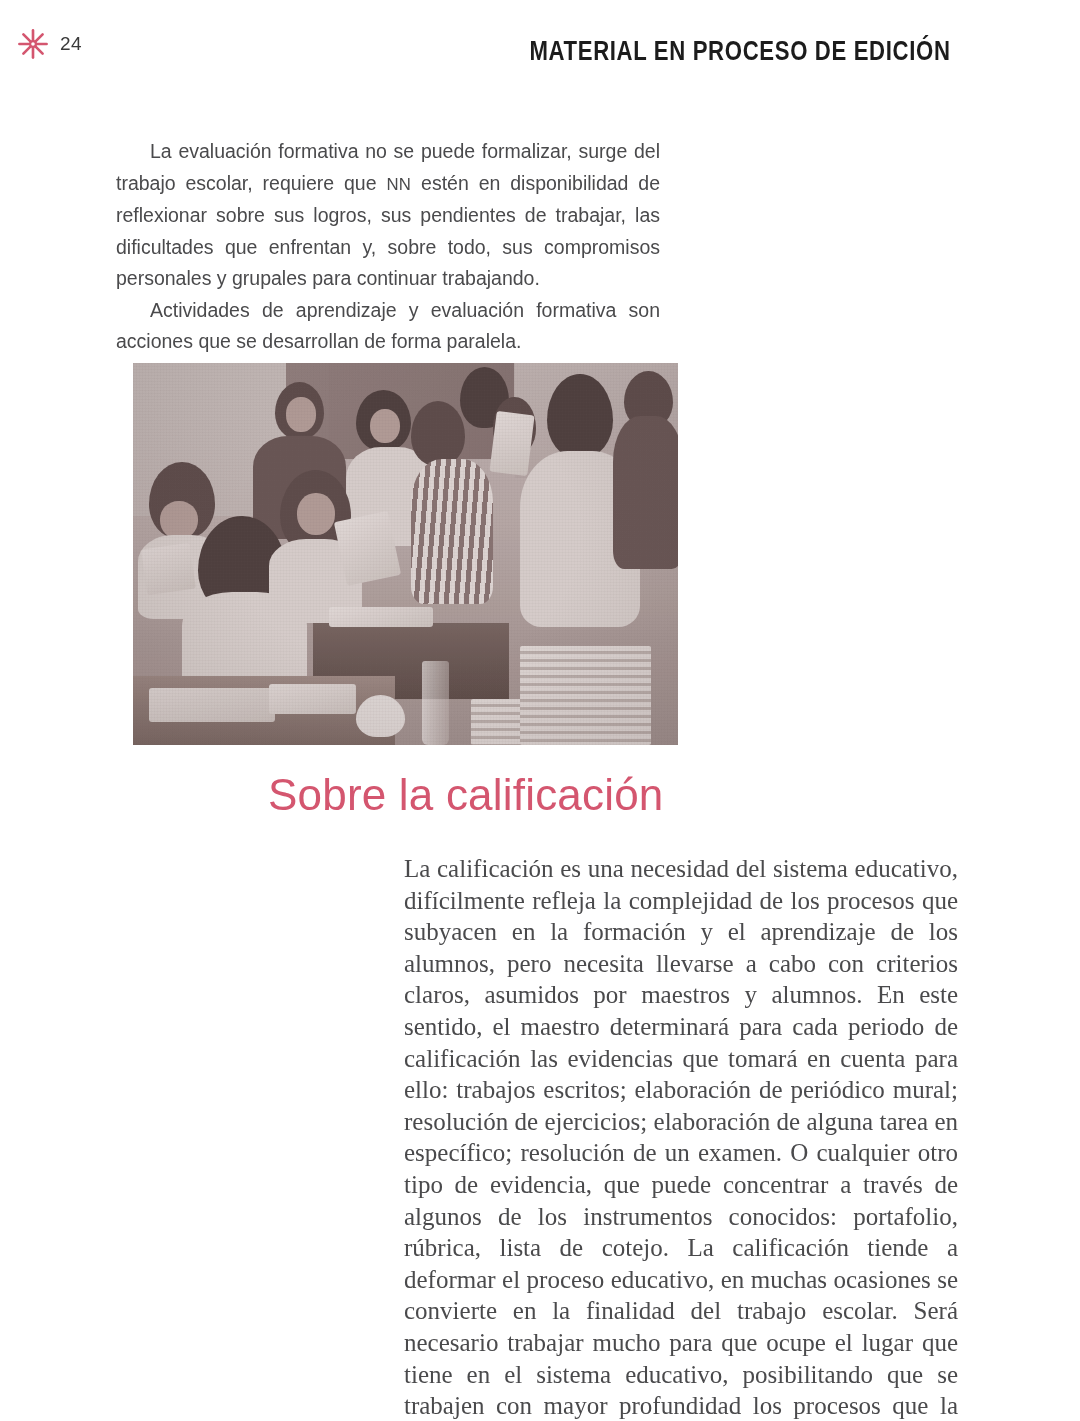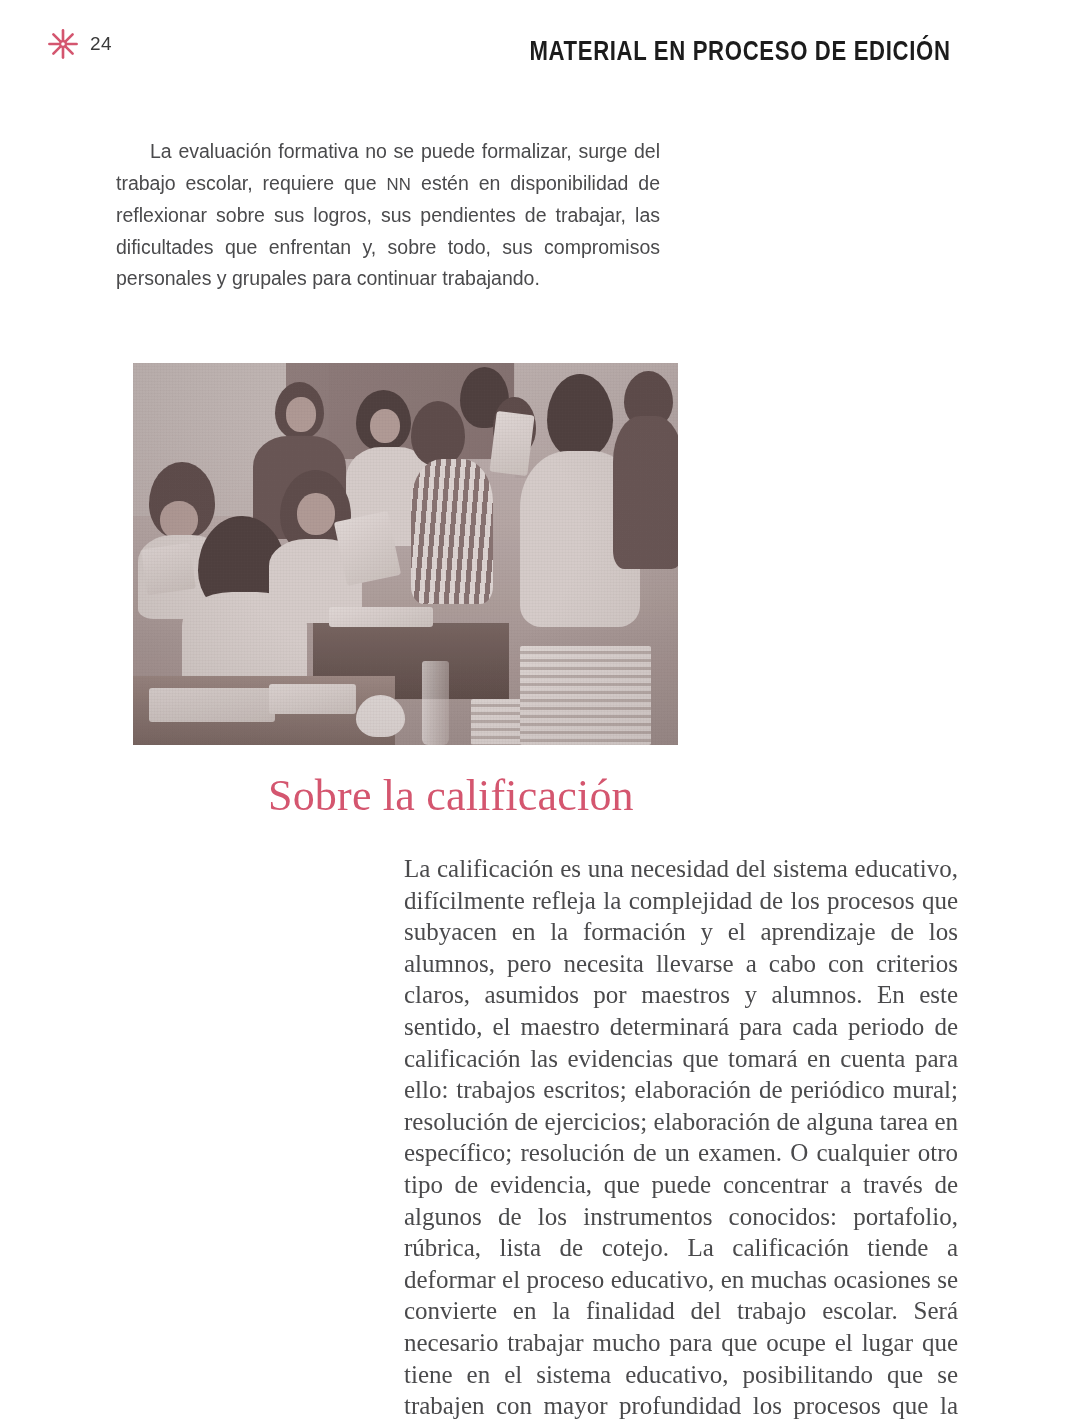--- a/index.html
+++ b/index.html
@@ -19,21 +19,21 @@
   
   .page-header {
     position:absolute;
     top:0; left:0;
     width:1080px;
     height:100px;
   }
 
   .folio-group {
     position:absolute;
-    left:46px;
+    left:16px;
     top:27px;
     display:flex;
     align-items:center;
     gap:10px;
   }
 
   .asterisk-mark {
     width:34px;
     height:34px;
     position:relative;
@@ -180,21 +180,21 @@
     position:absolute; inset:0;
     background:radial-gradient(ellipse at 50% 45%, rgba(0,0,0,0) 45%, rgba(90,60,58,.14) 100%);
     pointer-events:none;
   }
 
   
   .section-heading {
     position:absolute;
     left:268px;
     top:770px;
-    font-family:Liberation Serif, serif;
+    font-family:Liberation Sans, sans-serif;
     font-size:44px;
     font-weight:400;
     color:#d4566f;
     letter-spacing:0.2px;
     white-space:nowrap;
   }
 
   
   .col-right {
     position:absolute;
@@ -239,20 +239,21 @@
       </svg>
     </span>
     <span class="folio-number">24</span>
   </div>
 
   <div class="running-head">MATERIAL EN PROCESO DE EDICIÓN</div>
 </div>
 
 <div class="col-left">
   <p class="body-text"><span>La evaluación formativa no se puede formalizar, surge del trabajo escolar, requiere que </span><span class="smallcaps">NN</span><span> estén en disponibilidad de reflexionar sobre sus logros, sus pendientes de trabajar, las dificultades que enfrentan y, sobre todo, sus compromisos personales y grupales para continuar trabajando.</span></p>
+  <p class="body-text">Actividades de aprendizaje y evaluación formativa son acciones que se desarrollan de forma paralela.</p>
 </div>
 
 <figure class="photo-frame">
   <div class="photo-canvas">
     <div class="ph-bg"></div>
     <div class="ph-wall-left"></div>
     <div class="ph-board"></div>
     <div class="ph-wall-right"></div>
 
     <div class="blob hair" style="left:26%;top:5%;width:9%;height:15%;"></div>

